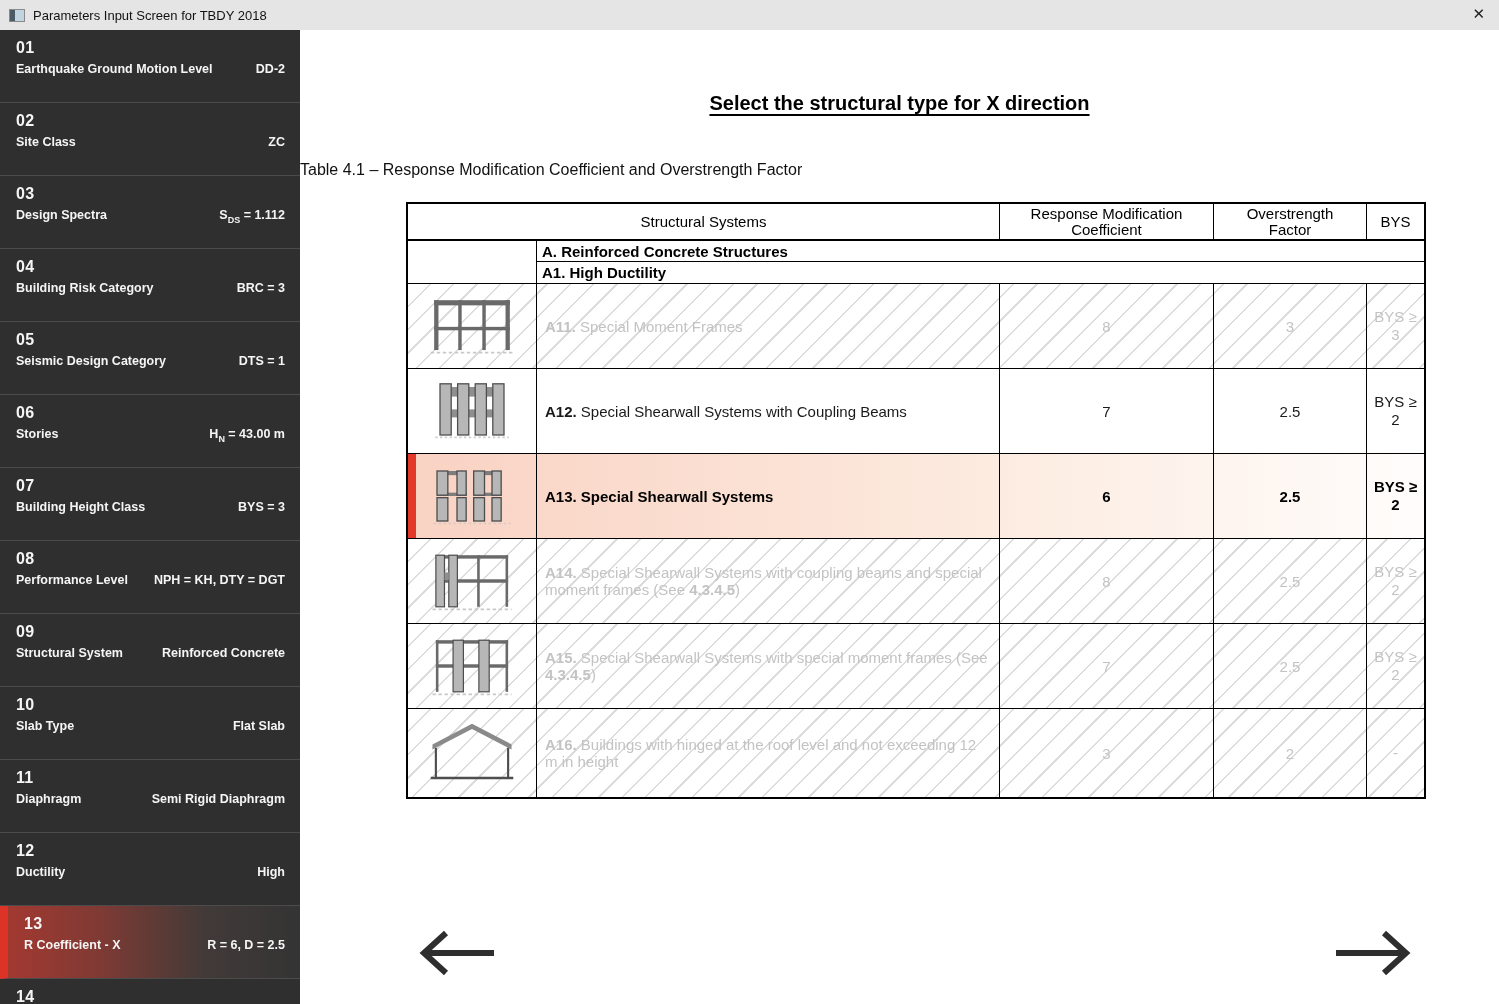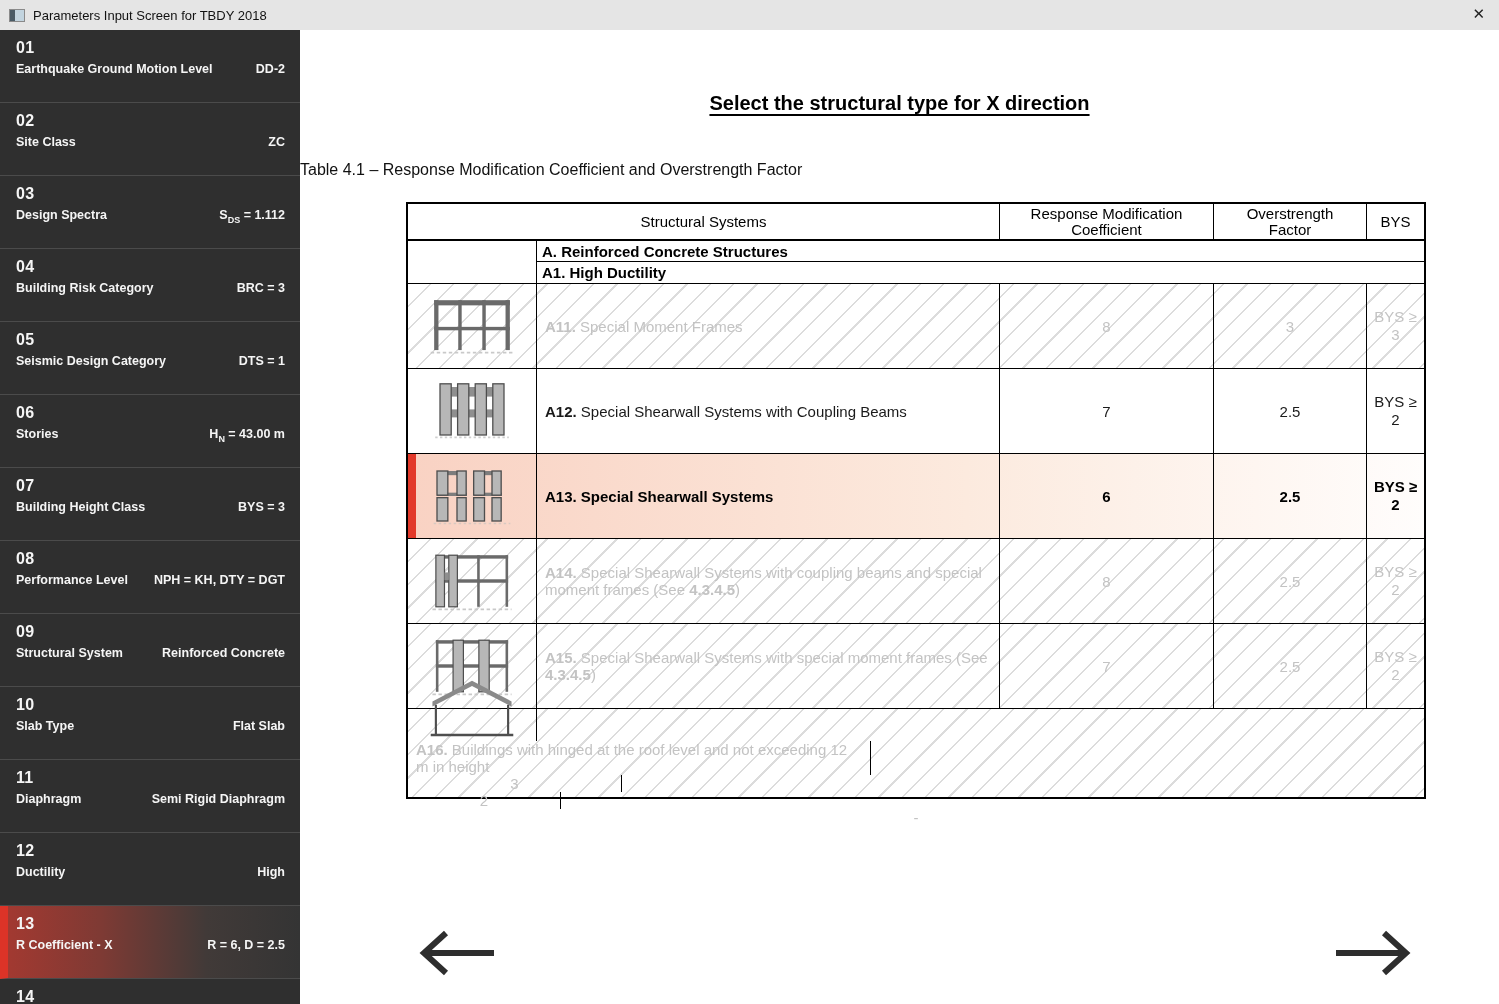--- a/index.html
+++ b/index.html
@@ -17,21 +17,21 @@
   
   .sidebar { position:absolute; left:0; top:30px; width:300px; height:974px; background:#2f2f2f;
              display:flex; flex-direction:column; }
   .side-item { height:73px; flex:0 0 auto; padding:9px 15px 0 16px; border-bottom:1px solid #4b4b4b;
                color:#f5f5f5; position:relative; cursor:pointer; }
   .side-num { font-size:16px; font-weight:bold; letter-spacing:.3px; }
   .side-row { display:flex; justify-content:space-between; font-size:12.5px; font-weight:bold; margin-top:5px; }
   .side-val { white-space:nowrap; }
   .side-val sub { font-size:9px; font-weight:bold; }
   .side-item.selected { background:linear-gradient(90deg,#a23931 0%,#7e3a34 32%,#413a38 68%,#343434 100%);
-                        border-left:8px solid #dd3327; padding-left:8px; }
+                        border-left:8px solid #dd3327; }
   .side-item.summary { height:64px; }
   .side-spacer { height:60px; flex:0 0 auto; border-bottom:1px solid #4b4b4b; }
   .side-fill { flex:1 1 auto; }
 
   
   .main { position:absolute; left:300px; top:30px; width:1199px; height:974px; background:#fff; }
   .main-title { position:absolute; top:62px; width:100%; text-align:center; font-size:20px; font-weight:bold;
                 text-decoration:underline; text-decoration-thickness:2px; text-underline-offset:4px; color:#000; }
   .tbl-caption { position:absolute; top:131px; width:100%; text-align:left; font-size:16px; color:#111; }
 
@@ -44,21 +44,21 @@
   .c-sys { width:592px; } .c-rmc { width:214px; } .c-of { width:153px; } .c-bys { flex:1; }
 
   .srow { display:flex; border-bottom:1px solid #000; }
   .srow .icon-blank { width:129px; border-right:1px solid #000; }
   .srow .sec-lines { flex:1; display:flex; flex-direction:column; }
   .sec-line { height:21px; display:flex; align-items:center; padding-left:5px;
               font-size:15px; font-weight:bold; color:#000; }
   .sec-line.first { border-bottom:1px solid #000; }
 
   .trow { display:flex; height:85px; border-bottom:1px solid #000; position:relative;justify-content:center; }
-  .trow:last-child { border-bottom:none; height:88px;flex-direction:column; }
+  .trow:last-child { border-bottom:none; height:88px; }
   .cell { border-right:1px solid #000; display:flex; align-items:center; justify-content:center; }
   .cell:last-child { border-right:none; }
   .icon-cell { width:129px; }
   .text-cell { width:463px; justify-content:flex-start; padding:0 10px 0 8px; font-size:15px; color:#1a1a1a; }
   .rid { font-weight:bold; }
   .num-cell { font-size:15px; color:#1a1a1a; }
   .nc1 { width:214px; } .nc2 { width:153px; }
   .bys-cell { flex:1; flex-direction:column; font-size:15px; line-height:18px; color:#1a1a1a; text-align:center; }
 
   .trow.disabled { color:#c3c3c3; cursor:default;

